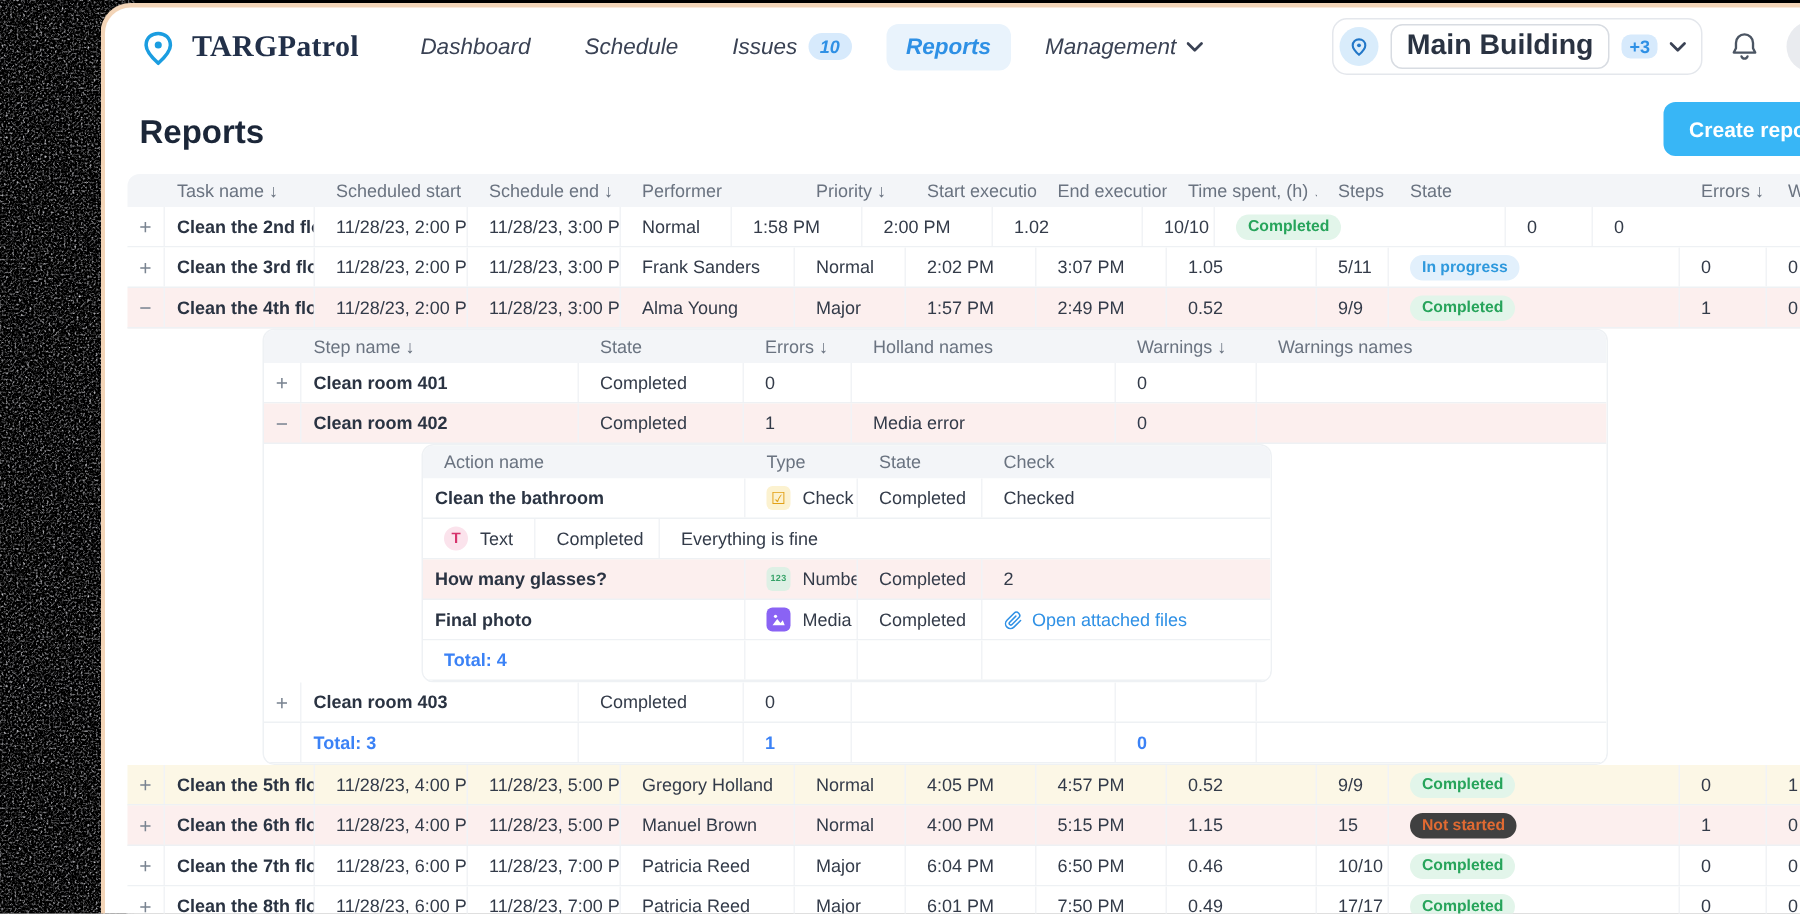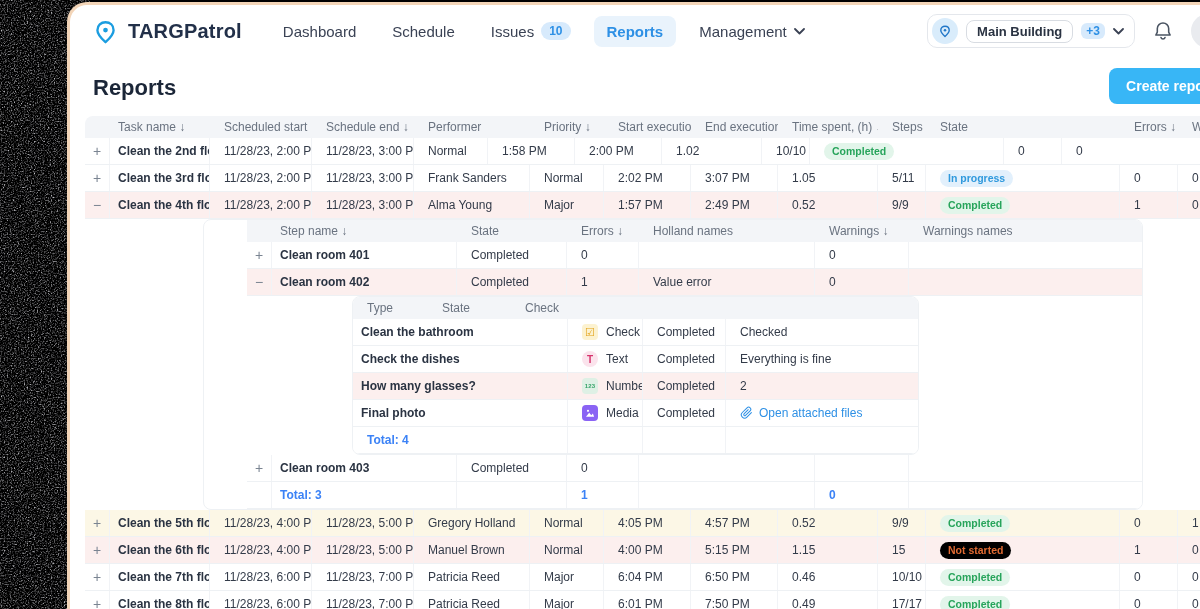--- a/index.html
+++ b/index.html
@@ -5,35 +5,35 @@
   html,body{margin:0;padding:0;}
   body{width:1200px;height:609px;overflow:hidden;background:#000;position:relative;
        font-family:"Liberation Sans",sans-serif;-webkit-font-smoothing:antialiased;}
   .noise-strip{position:absolute;left:0;top:0;z-index:0;}
   
   .window{position:absolute;left:67px;top:2px;width:1160px;height:640px;background:#fff;
           border:3px solid #f3d5b8;border-right:none;border-radius:20px 0 0 0;z-index:1;
           box-sizing:border-box;overflow:hidden;}
   
   .nav{height:52px;display:flex;align-items:center;padding:0 18px 0 22px;}
-  .brand{display:flex;align-items:center;gap:9px;margin-right:28px;}
+  .brand{display:flex;align-items:center;gap:9px;margin-right:28px;font-family:Liberation Serif, serif;}
   .brand-name{font-size:20px;font-weight:800;color:#223049;letter-spacing:.2px;}
   .menu{display:flex;align-items:center;gap:10px;}
   .mi{display:flex;align-items:center;gap:7px;font-size:15px;color:#3a4254;font-weight:500;
-      padding:7px 13px;border-radius:8px;cursor:pointer;text-decoration:none;}
+      padding:7px 13px;border-radius:8px;cursor:pointer;text-decoration:none;font-style:italic;}
   .mi.active{color:#2e90e5;background:#e9f3fc;font-weight:600;}
   .badge{background:#d7eafc;color:#2e90e5;font-size:12px;font-weight:600;border-radius:9px;
          padding:1px 8px;line-height:16px;}
   .chev{stroke:#3a4254;stroke-width:1.8;fill:none;stroke-linecap:round;stroke-linejoin:round;}
   .right{margin-left:auto;display:flex;align-items:center;gap:17px;}
   .bselect{display:flex;align-items:center;gap:8px;border:1px solid #e4e7ec;border-radius:10px;
            padding:3px 10px 3px 4px;background:#fff;cursor:pointer;}
   .bicon{width:26px;height:26px;border-radius:50%;background:#d9ecfb;display:flex;
          align-items:center;justify-content:center;}
-  .bname{border:1px solid #d8dce2;border-radius:8px;padding:3px 10px;font-size:13px;
+  .bname{border:1px solid #d8dce2;border-radius:8px;padding:3px 10px;font-size:19px;
          font-weight:600;color:#2a3342;}
   .bmore{background:#d7eafc;color:#2e90e5;font-size:12px;font-weight:600;border-radius:6px;
          padding:1px 5px;}
   .avatar{width:34px;height:34px;border-radius:50%;background:#e9ebef;flex:0 0 auto;
           margin-right:-16px;}
   
   .titlerow{position:relative;margin-top:16px;height:30px;padding:0 23px;display:flex;align-items:center;}
   .titlerow h1{margin:0;font-size:22px;font-weight:700;color:#1b2638;}
   .create{position:absolute;right:-4px;top:-5px;background:#38b6f6;border:none;color:#fff;
           font-size:14px;font-weight:600;font-family:inherit;padding:10px 17px;border-radius:8px;cursor:pointer;}
@@ -50,38 +50,38 @@
   .taskname{font-weight:700;color:#2a3342;padding-left:8px;}
   .bg-pink{background:#fcefee;}
   .bg-yellow{background:#fcf7e6;}
   .c0{width:25px;flex:none}.c1{width:100px;flex:none}.c2{width:102px;flex:none}.c3{width:102px;flex:none}
   .c4{width:116px;flex:none}.c5{width:74px;flex:none}.c6{width:87px;flex:none}.c7{width:87px;flex:none}
   .c8{width:100px;flex:none}.c9{width:48px;flex:none}.c10{width:194px;flex:none}.c11{width:58px;flex:none}
   .c12{width:60px;flex:none}
   .pill{font-size:10.5px;font-weight:700;padding:2px 8px;border-radius:10px;line-height:13px;}
   .pill.green{background:#e2f5ea;color:#27a45b;}
   .pill.blue{background:#e2f0fc;color:#2f99dd;}
-  .pill.orange{background:#000000;color:#e06a32;}
-  
-  .step-table{margin-left:118px;width:895px;border:1px solid #eef1f4;border-radius:8px;overflow:hidden;padding-left:43px;}
+  .pill.orange{background:#404040;color:#e06a32;}
+  
+  .step-table{margin-left:90px;width:895px;border:1px solid #eef1f4;border-radius:8px;overflow:hidden;}
   .step-table .hrow{border-radius:0;}
   .s0{width:25px;flex:none}.s1{width:185px;flex:none}.s2{width:110px;flex:none}.s3{width:72px;flex:none}
   .s4{width:176px;flex:none}.s5{width:94px;flex:none}.s6{width:232px;flex:none}
   
   .action-table{margin-left:105px;width:565px;border:1px solid #eef1f4;border-radius:8px;overflow:hidden;}
   .action-table .hrow{border-radius:0;}
   .a0{width:215px;flex:none}.a1{width:75px;flex:none}.a2{width:83px;flex:none}.a3{width:190px;flex:none}
   .total-label,.total-val{font-weight:700;color:#3b82f6;}
   .typeico{width:16px;height:16px;border-radius:4px;display:inline-flex;align-items:center;
            justify-content:center;margin-right:8px;flex:none;}
   .ico-check{background:#fcf2d0;color:#e2a117;font-size:11px;}
   .ico-text{background:#fbe3ec;color:#d6336c;font-size:10px;font-weight:700;border-radius:50%;}
   .ico-number{background:#def0e5;color:#36a268;font-size:6px;font-weight:700;letter-spacing:.2px;}
   .ico-media{background:#8a63f4;}
-  .filelink{display:flex;gap:6px;color:#2e90e5;font-weight:500;cursor:pointer;}
+  .filelink{display:flex;align-items:center;gap:6px;color:#2e90e5;font-weight:500;cursor:pointer;}
 </style>
 </head>
 <body>
 
 <svg class="noise-strip" width="90" height="609">
   <filter id="tvnoise">
       <feTurbulence type="fractalNoise" baseFrequency="0.7" numOctaves="2" seed="7"></feTurbulence>
     <feColorMatrix type="matrix" values="0 0 0 0 0.8  0 0 0 0 0.8  0 0 0 0 0.85  1.1 1.1 1.1 0 -1.6"></feColorMatrix>
     </filter>
   <rect width="90" height="609" fill="#000"></rect>
@@ -230,44 +230,44 @@
         <div class="cell s4"></div>
         <div class="cell s5">0</div>
         <div class="cell s6"></div>
       </div>
 
       <div class="trow bg-pink">
         <div class="cell s0 expander">−</div>
         <div class="cell s1 taskname">Clean room 402</div>
         <div class="cell s2">Completed</div>
         <div class="cell s3">1</div>
-        <div class="cell s4">Value error</div>
+        <div class="cell s4">Media error</div>
         <div class="cell s5">0</div>
         <div class="cell s6"></div>
       </div>
 
       <div class="action-table">
         <div class="hrow">
+          <div class="cell a0">Action name</div>
           <div class="cell a1">Type</div>
           <div class="cell a2">State</div>
           <div class="cell a3">Check</div>
         </div>
 
         <div class="trow">
           <div class="cell a0 taskname">Clean the bathroom</div>
           <div class="cell a1">
             <span class="typeico ico-check">☑</span>
             <span>Check</span>
           </div>
           <div class="cell a2">Completed</div>
           <div class="cell a3">Checked</div>
         </div>
 
         <div class="trow">
-          <div class="cell a0 taskname">Check the dishes</div>
           <div class="cell a1">
             <span class="typeico ico-text">T</span>
             <span>Text</span>
           </div>
           <div class="cell a2">Completed</div>
           <div class="cell a3">Everything is fine</div>
         </div>
 
         <div class="trow bg-pink">
           <div class="cell a0 taskname">How many glasses?</div>

